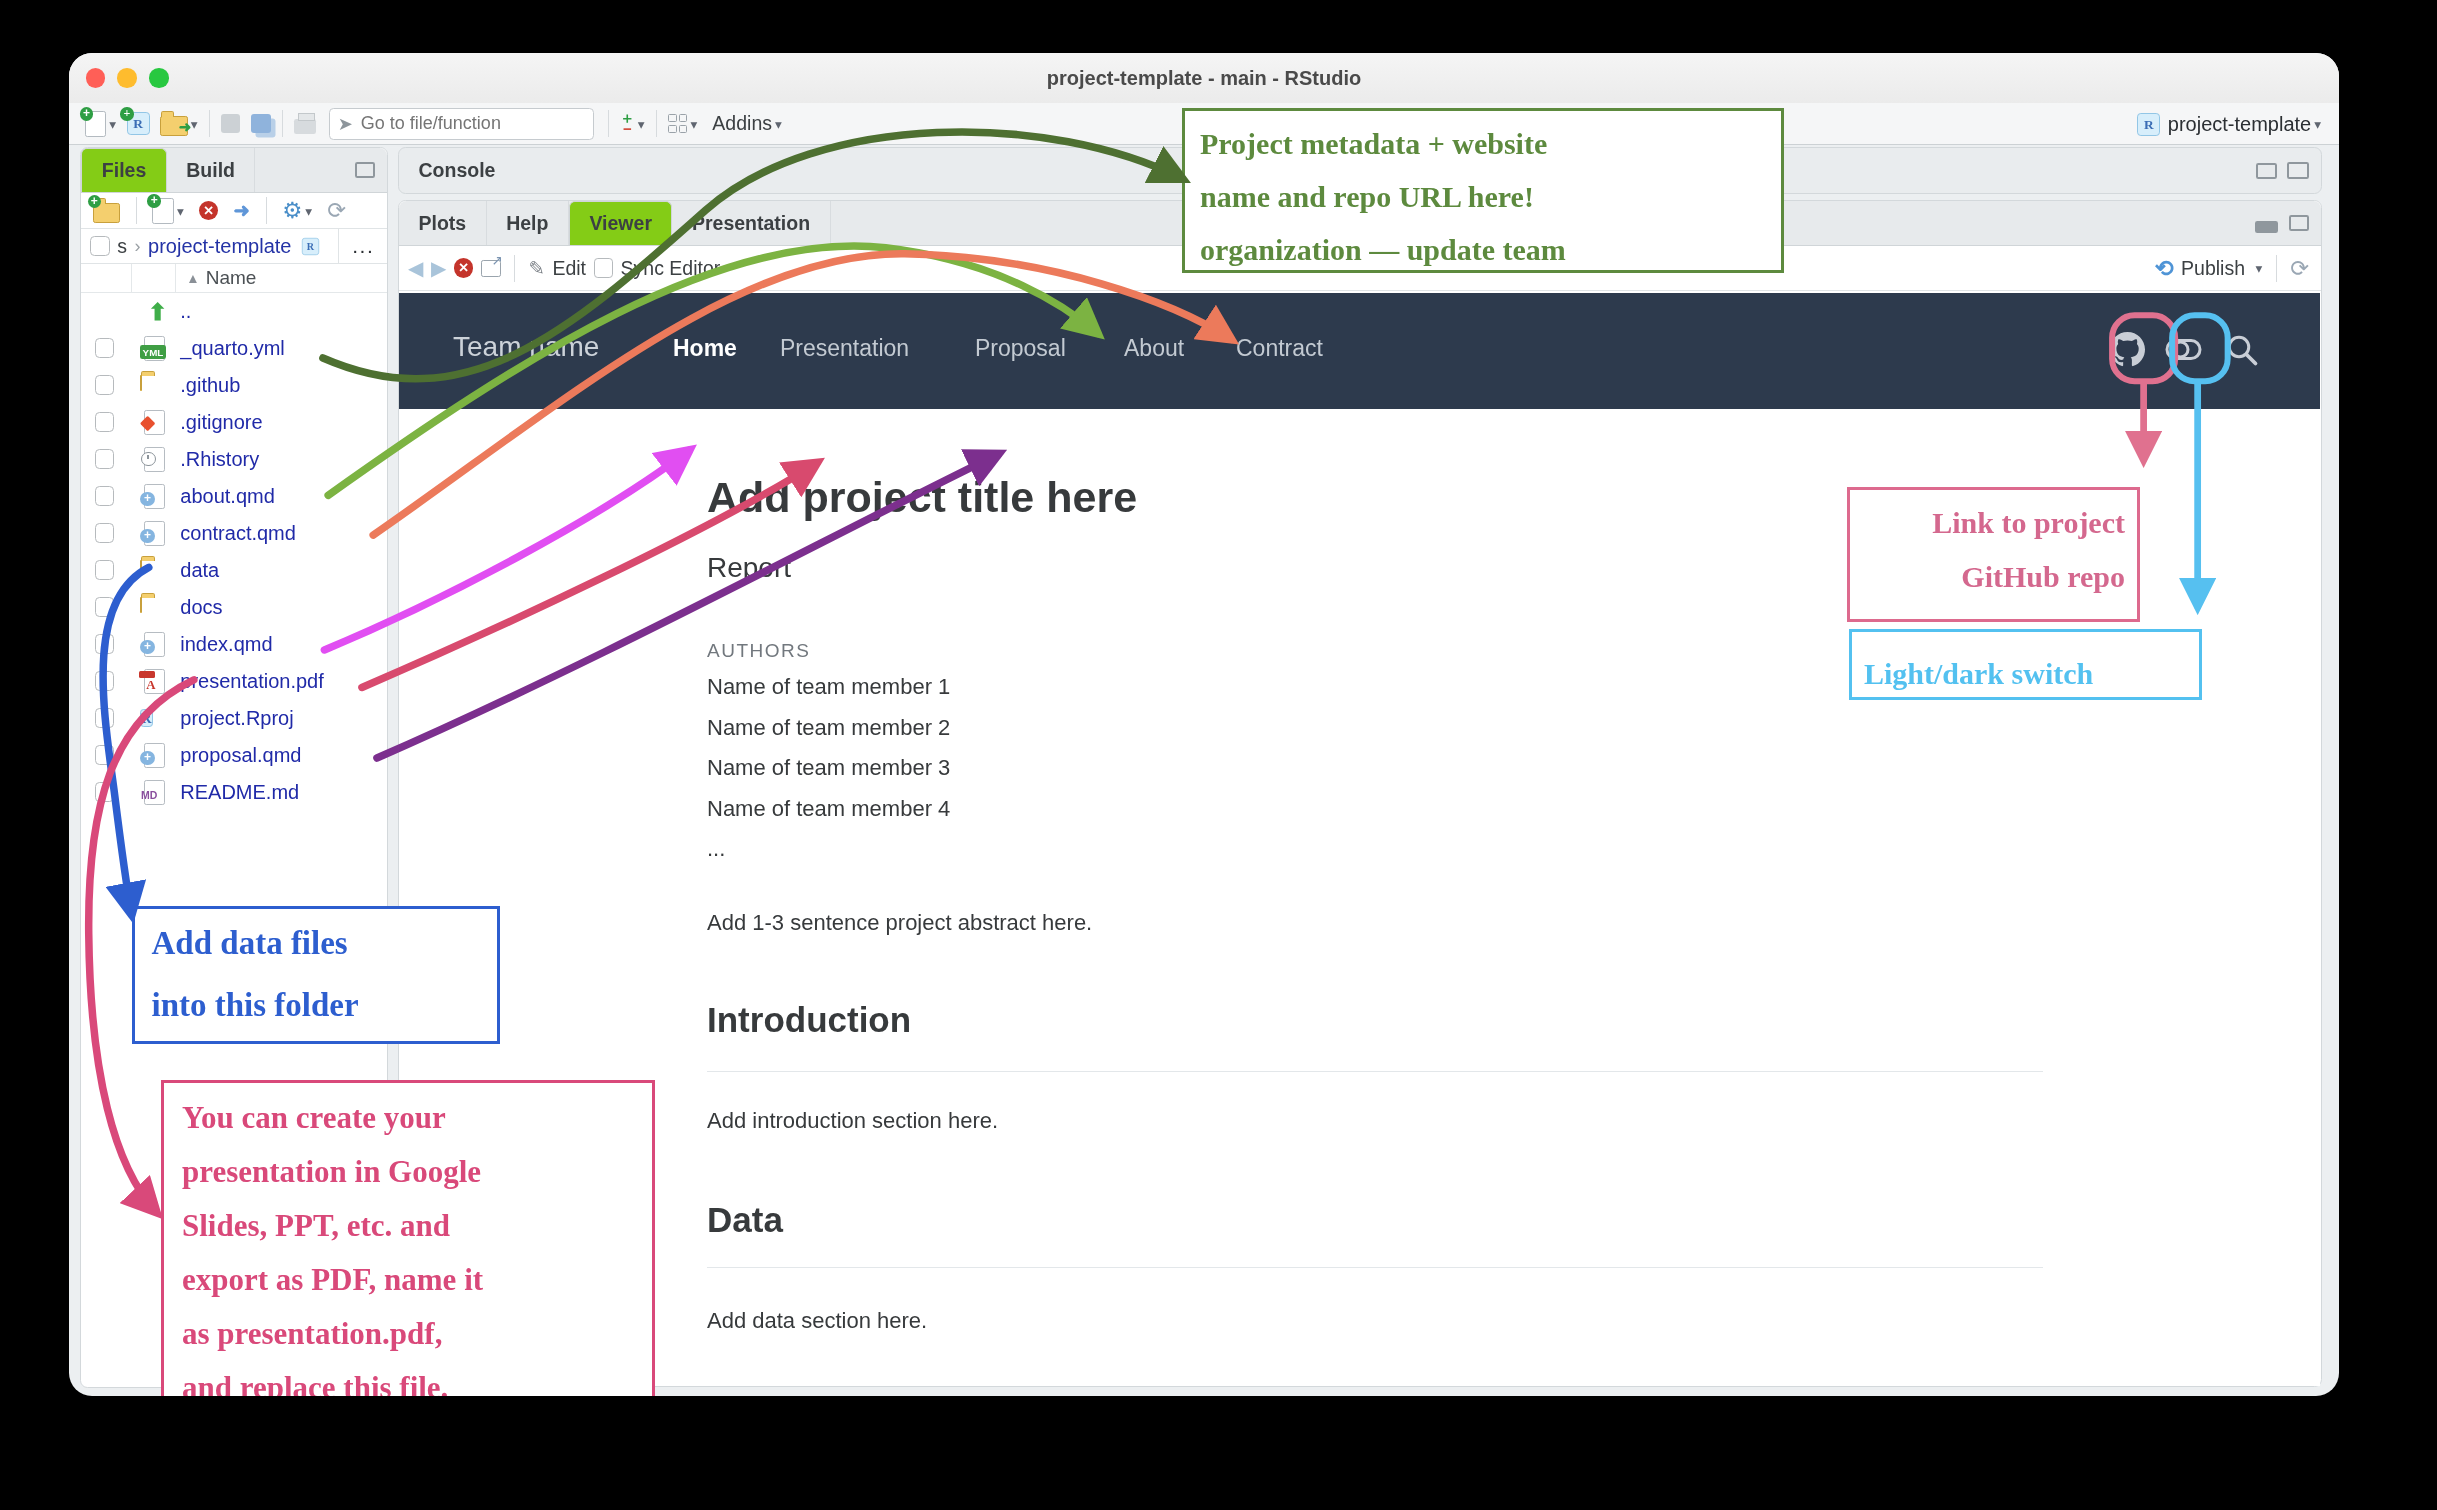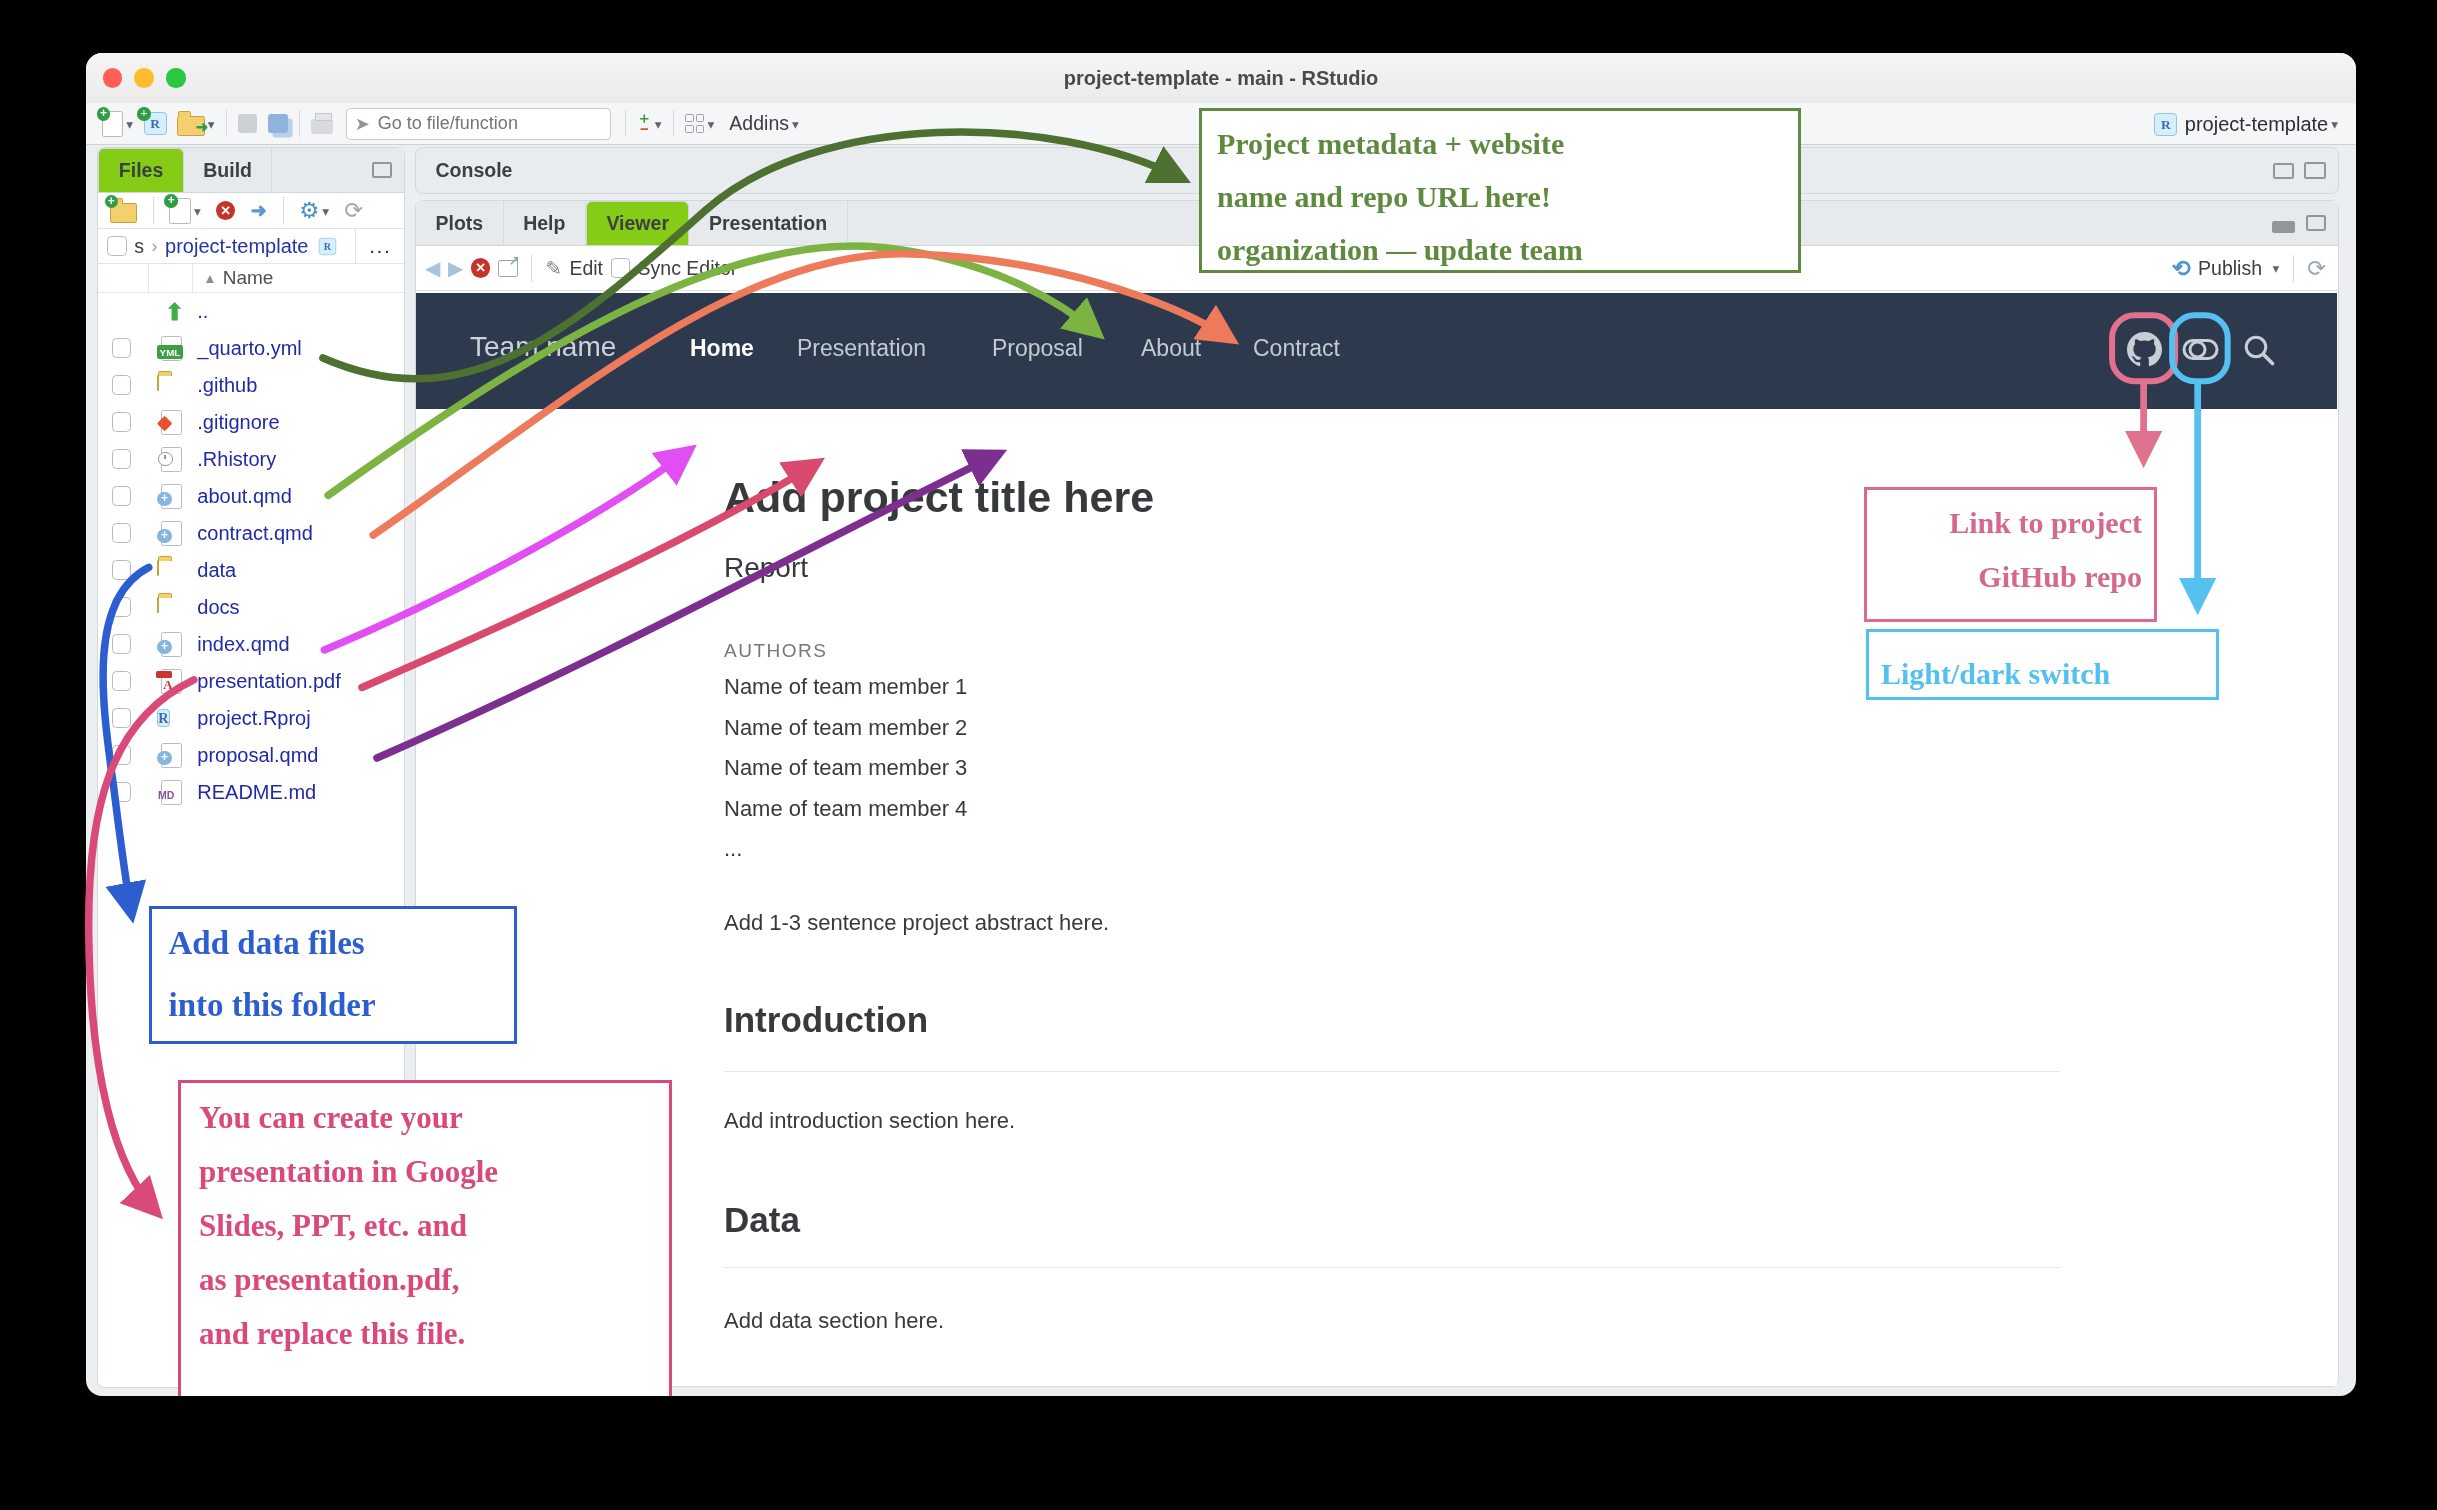--- a/index.html
+++ b/index.html
@@ -1,19 +1,19 @@
 <!DOCTYPE html>
 <html style="font-size:12px"><head>
 <meta charset="utf-8">
 <style>
   html,body{margin:0;padding:0;background:#000;width:2438px;height:1510px;overflow:hidden;
     font-family:"Liberation Sans", sans-serif; -webkit-font-smoothing:antialiased;}
   
-  #window{position:absolute;left:86px;top:53px;width:2270px;height:1343px;background:#eceff1;
-    border-radius:16px;overflow:hidden;box-shadow:0 15px 45px rgba(0,0,0,.6);}
+  #window{position:absolute;left:69px;top:53px;width:2270px;height:1343px;background:#eceff1;
+    border-radius:23px;overflow:hidden;box-shadow:0 15px 45px rgba(0,0,0,.6);}
   #titlebar{position:absolute;left:0;top:0;width:100%;height:50px;background:linear-gradient(#f5f5f5,#ebebeb);
     border-bottom:0.8px solid #d4d4d4;}
   .tl{position:absolute;top:15px;width:19.5px;height:19.5px;border-radius:50%;}
   #tl-red{left:16.5px;background:#ff5f57;}#tl-yellow{left:48px;background:#febc2e;}#tl-green{left:80px;background:#28c840;}
   #title-text{width:100%;text-align:center;line-height:50px;font-size:20px;font-weight:700;color:#4a4a4a;}
   
   #main-toolbar{position:absolute;left:0;top:50px;width:100%;height:42px;background:#f5f6f7;
     border-bottom:0.8px solid #ccd1d4;display:flex;align-items:center;padding-left:10.5px;box-sizing:border-box;}
   .tbtn{display:flex;align-items:center;height:33px;padding:0 5.3px;border-radius:3.8px;position:relative;}
   .caret{font-size:13.5px;color:#5f6570;margin-left:3px;}
@@ -452,20 +452,21 @@
     <span class="ln">Light/dark switch</span>
   </div>
   <div class="note" id="note-data">
     <span class="ln">Add data files</span>
     <span class="ln">into this folder</span>
   </div>
   <div class="note" id="note-presentation">
     <span class="ln">You can create your</span>
     <span class="ln">presentation in Google</span>
     <span class="ln">Slides, PPT, etc. and</span>
+    <span class="ln">export as PDF, name it</span>
     <span class="ln">as presentation.pdf,</span>
     <span class="ln">and replace this file.</span>
   </div>
 </div>
 
 <svg id="overlay" width="2438" height="1510" viewBox="0 0 3248 2012">
   <defs>
     <marker id="m-dg" markerWidth="5.5" markerHeight="5.5" refX="4.2" refY="2.75" orient="auto" markerUnits="strokeWidth">
         <path d="M0,0 L5.5,2.75 L0,5.5 Z" fill="#4e7031"></path>
       </marker>

